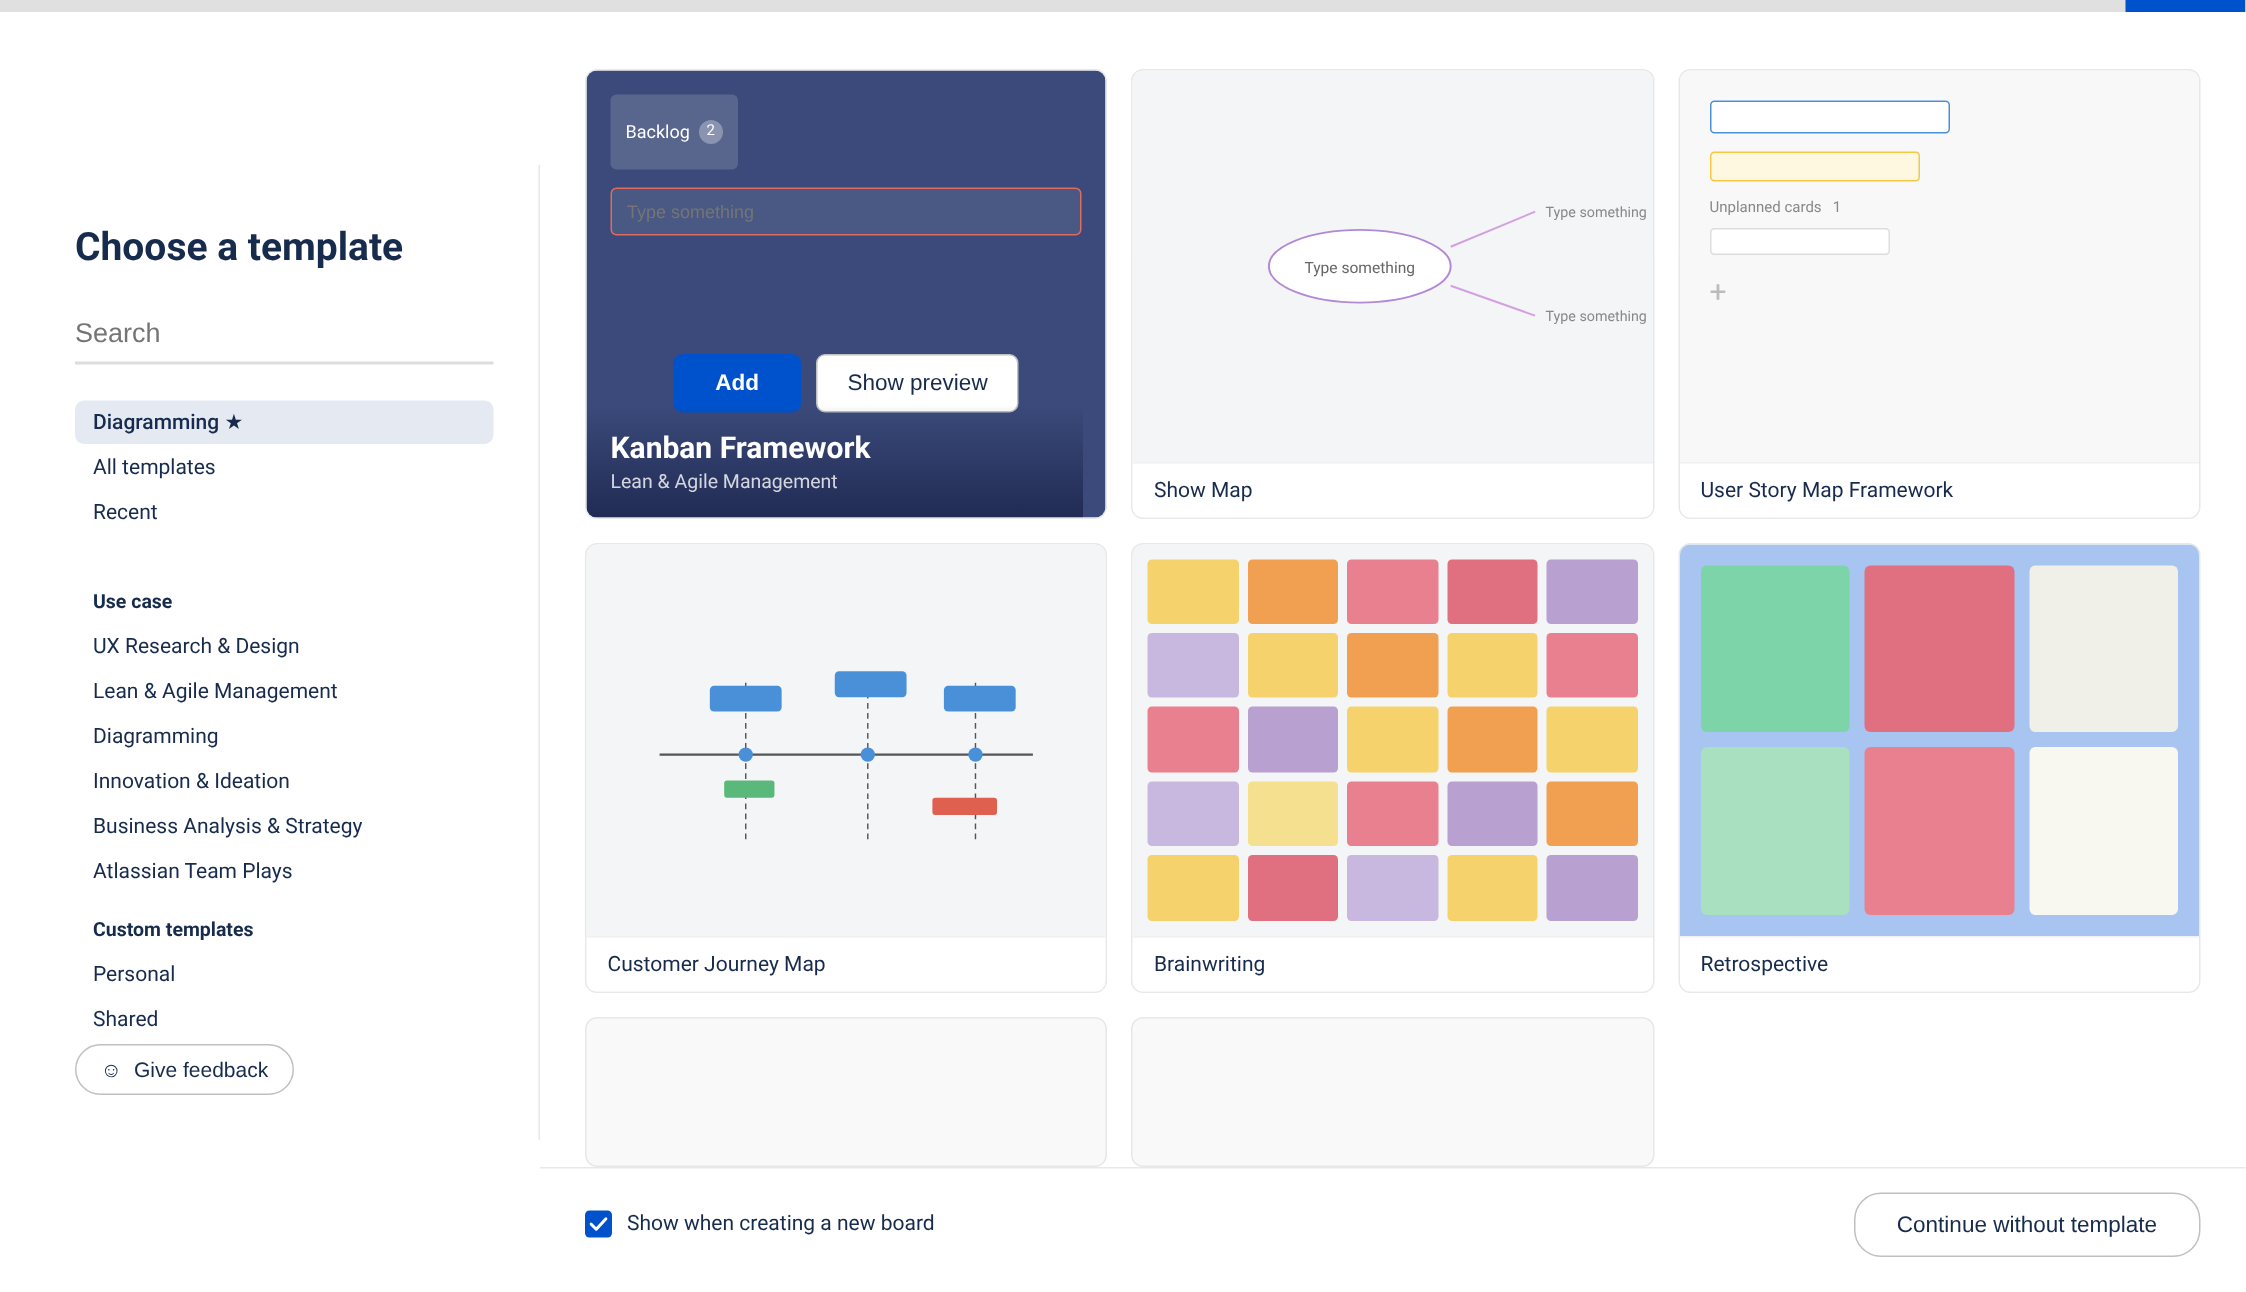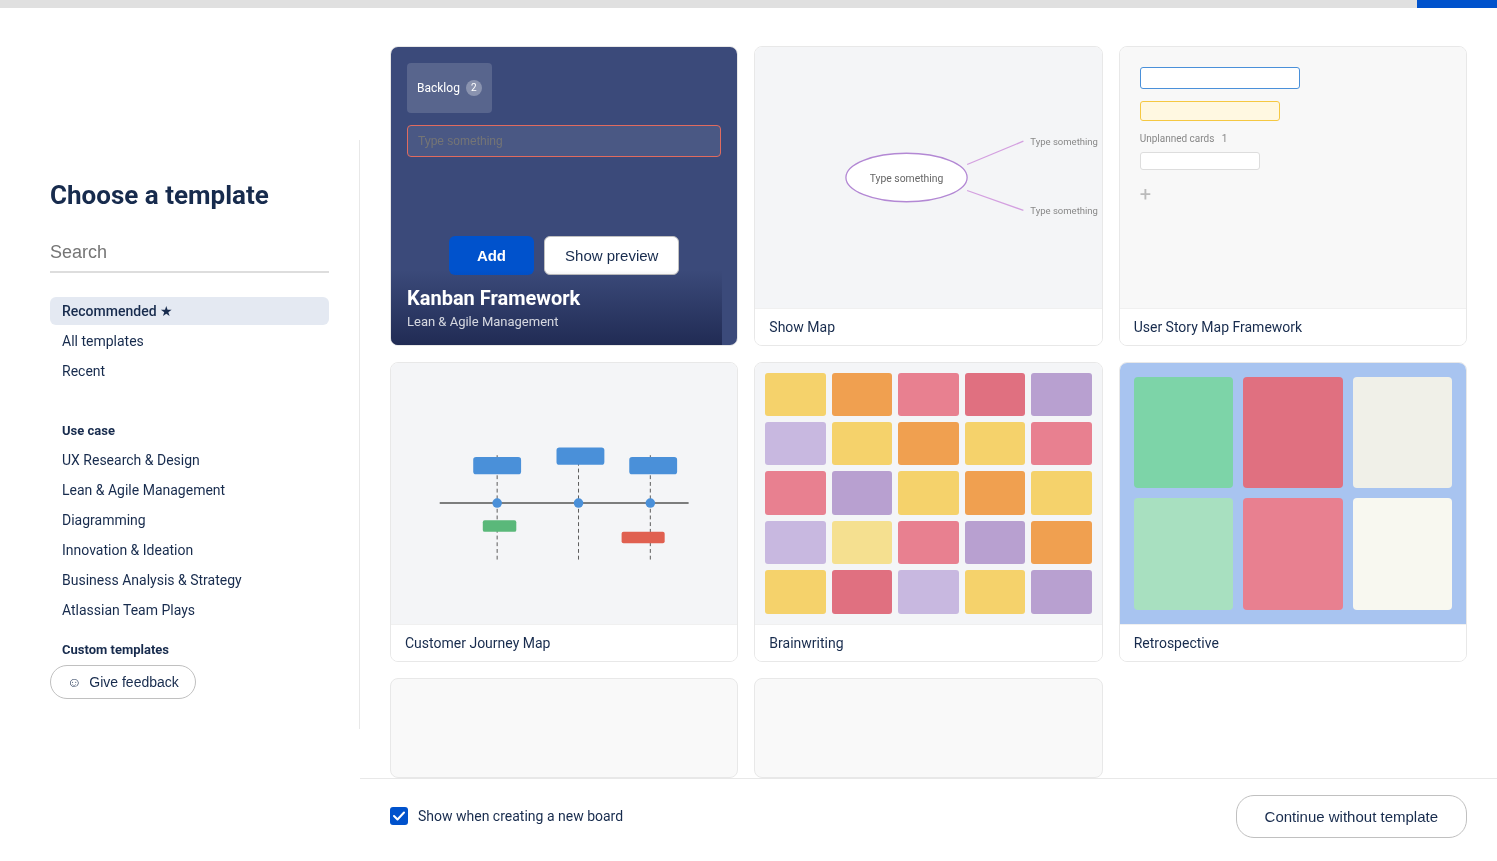--- a/index.html
+++ b/index.html
@@ -332,21 +332,21 @@
 
 <div class="modal">
 
   <div class="sidebar">
     <h1 class="sidebar-title">Choose a template</h1>
 
     <input class="search-box" type="text" placeholder="Search" style="">
 
     <div class="nav-section">
       <div class="nav-item active">
-        <span>Recommended ★</span>
+        <span>Diagramming ★</span>
       </div>
       <div class="nav-item">
         <span>All templates</span>
       </div>
       <div class="nav-item">
         <span>Recent</span>
       </div>
     </div>
 
     <div class="section-header">Use case</div>
@@ -365,20 +365,28 @@
       </div>
       <div class="nav-item">
         <span>Business Analysis &amp; Strategy</span>
       </div>
       <div class="nav-item">
         <span>Atlassian Team Plays</span>
       </div>
     </div>
 
     <div class="section-header">Custom templates</div>
+    <div>
+      <div class="nav-item">
+        <span>Personal</span>
+      </div>
+      <div class="nav-item">
+        <span>Shared</span>
+      </div>
+    </div>
 
     <div class="sidebar-bottom">
       <button class="give-feedback-btn">
         <span>☺</span>
         <span>Give feedback</span>
       </button>
     </div>
   </div>
 
   <div class="main-content">

